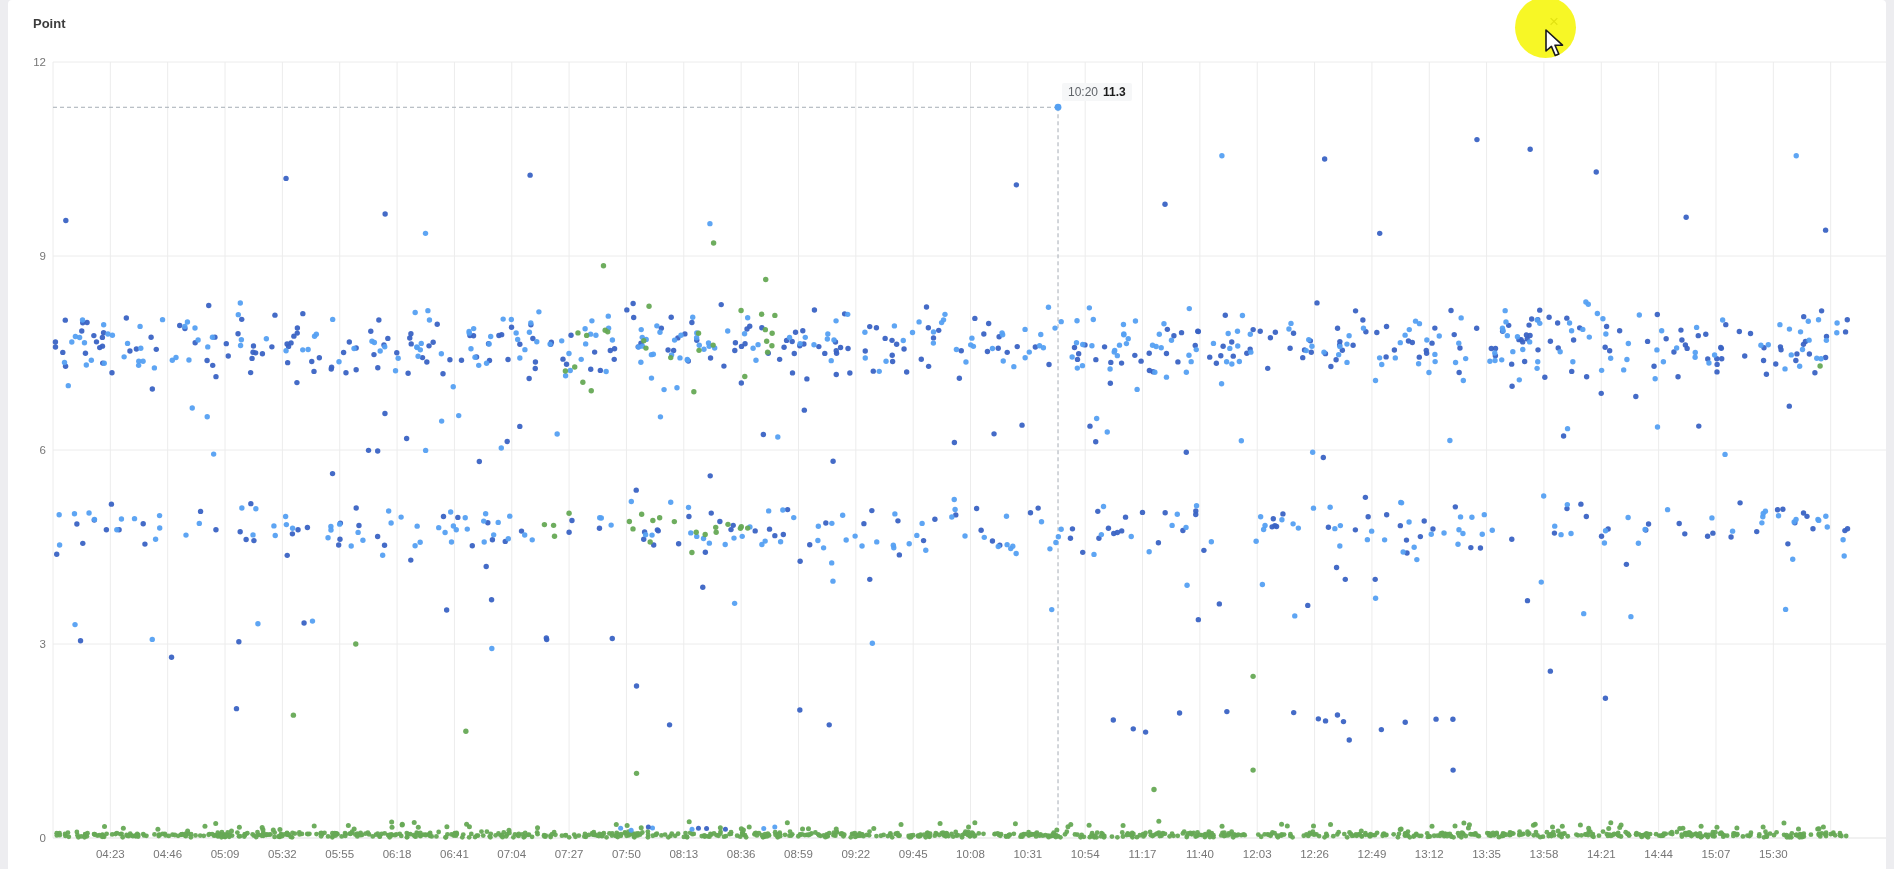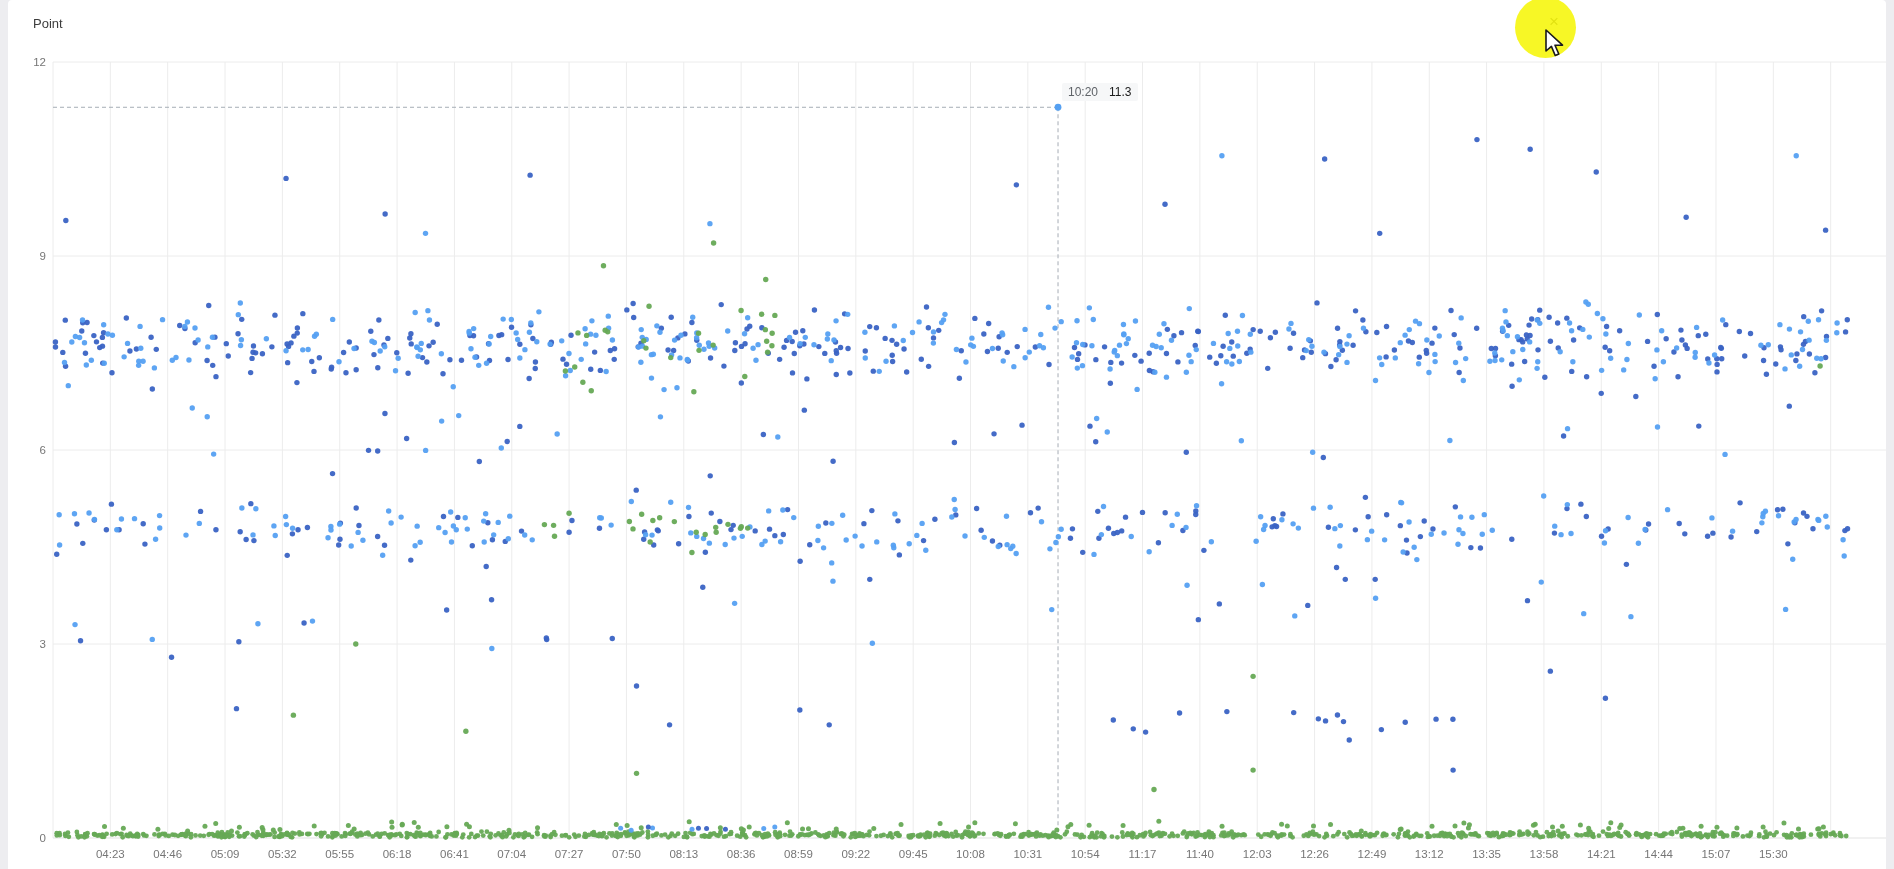--- a/index.html
+++ b/index.html
@@ -1,29 +1,29 @@
 <!DOCTYPE html>
 <html><head>
 <meta charset="utf-8">
 <style>
   html,body{margin:0;padding:0;background:#ededf0;font-family:"Liberation Sans",sans-serif;}
   #page-root{position:relative;width:1894px;height:869px;overflow:hidden;background:#ededf0;}
   .gutter{position:absolute;top:0;bottom:0;background:#ededf0;z-index:5;}
   #gutter-left{left:0;width:8px;}
   #gutter-right{right:0;width:8px;}
   #chart-card{position:absolute;left:8px;top:0;right:8px;bottom:0;background:#ffffff;border-radius:4px 4px 0 0;}
-  #chart-title{position:absolute;left:17px;top:16px;font-size:13px;font-weight:normal;color:#3c3c3c;z-index:3;padding-left:8px;}
+  #chart-title{position:absolute;left:17px;top:16px;font-size:13px;font-weight:bold;color:#3c3c3c;z-index:3;padding-left:8px;}
   #plot{position:absolute;left:0;top:0;width:1894px;height:869px;z-index:1;}
   #plot text{font-family:"Liberation Sans",sans-serif;font-size:11.5px;fill:#767676;}
   .gridline{stroke:#ececec;stroke-width:1;}
   .axisline{stroke:#e3e3e3;stroke-width:1;}
   .crosshair{stroke:#a6adb5;stroke-width:1;stroke-dasharray:4 3;fill:none;}
   #crosshair-tooltip{position:absolute;z-index:4;background:rgba(246,247,248,0.95);border-radius:2px;
     padding:2px 6px;font-size:12px;color:#5f6368;white-space:nowrap;}
-  #crosshair-tooltip b{color:#1b1b1b;margin-left:11px;font-weight:normal;}
+  #crosshair-tooltip b{color:#1b1b1b;margin-left:5px;font-weight:bold;}
   #close-button{position:absolute;left:1534px;top:10px;width:24px;height:24px;border:none;background:transparent;
     color:#6f6f6f;font-size:17px;line-height:24px;text-align:center;padding:0;cursor:pointer;z-index:6;}
   #click-highlight{position:absolute;left:1507px;top:-3px;width:61px;height:61px;border-radius:50%;
     background:#f6f600;opacity:0.85;z-index:7;pointer-events:none;}
   #mouse-cursor{position:absolute;left:1536px;top:29px;z-index:8;pointer-events:none;}
 </style>
 </head>
 <body>
 
 <div id="page-root">

